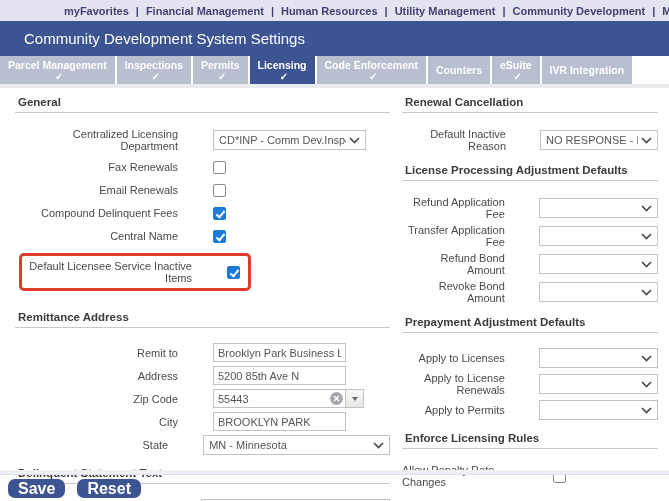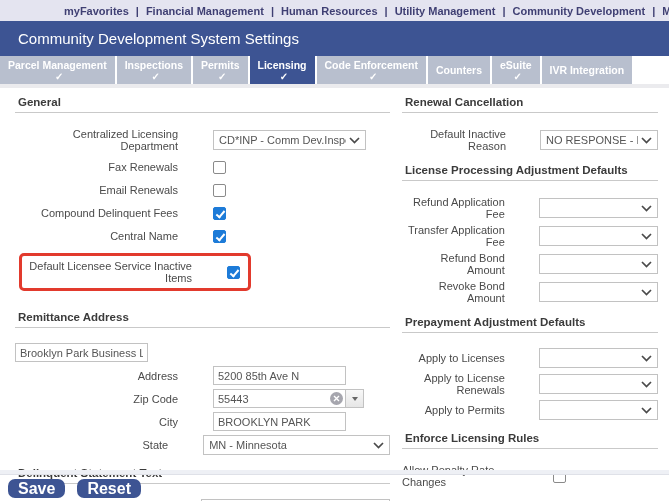--- a/index.html
+++ b/index.html
@@ -8,21 +8,21 @@
   .page { position:relative; width:669px; height:501px; background:#fff; overflow:hidden; }
 
   
   .topnav { height:21px; background:#e4e4f0; display:flex; align-items:center;
             padding-left:64px; font-size:11px; font-weight:600; color:#3f3f73; }
   .nav-item { cursor:pointer; white-space:nowrap; }
   .nav-sep { margin:0 7px; font-weight:700; }
 
   
   .header { height:35px; background:#3d5493; color:#fff; display:flex; align-items:center;
-            padding-left:18px; font-size:15px; }
+            padding-left:24px; font-size:15px; }
 
   
   .tabs { display:flex; background:#fff; overflow:hidden; white-space:nowrap; }
   .tab { height:28px; background:#b8bfce; color:#fff; font-weight:bold; font-size:10.5px;
          display:flex; align-items:center; justify-content:center; padding:0 8px;
          margin-right:2px; cursor:pointer;flex-direction:column; }
   .tab.active { background:#3d5493; }
   .tab-check { margin-left:4px; font-size:10px; }
   .tabstrip-bottom { height:4px; background:#ebebee; }
 
@@ -195,20 +195,21 @@
             <span class="lbl">Default Licensee Service Inactive Items</span>
             <span class="cb checked"></span>
           </div>
         </div>
       </div>
 
       <div class="section">
         <div class="section-title">Remittance Address</div>
 
         <div class="row">
+          <span class="lbl">Remit to</span>
           <input class="txt" type="text" value="Brooklyn Park Business Licensing" style="">
         </div>
         <div class="row">
           <span class="lbl">Address</span>
           <input class="txt" type="text" value="5200 85th Ave N" style="">
         </div>
         <div class="row">
           <span class="lbl">Zip Code</span>
           <div class="combo">
             <div class="combo-field">

